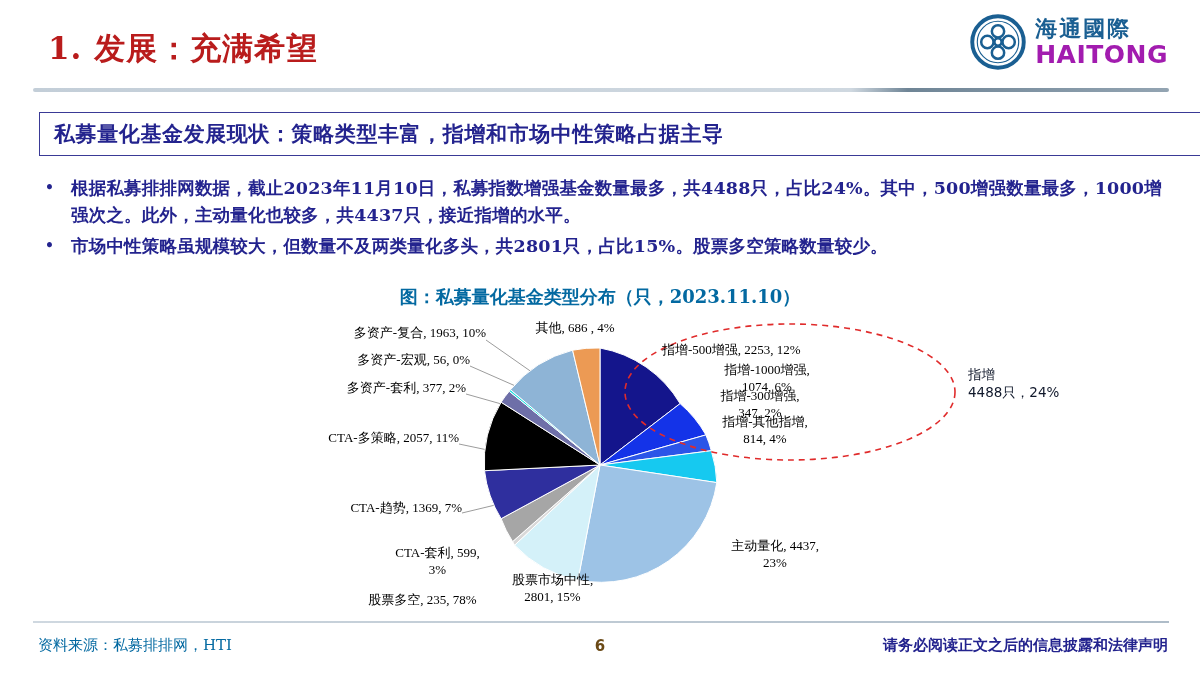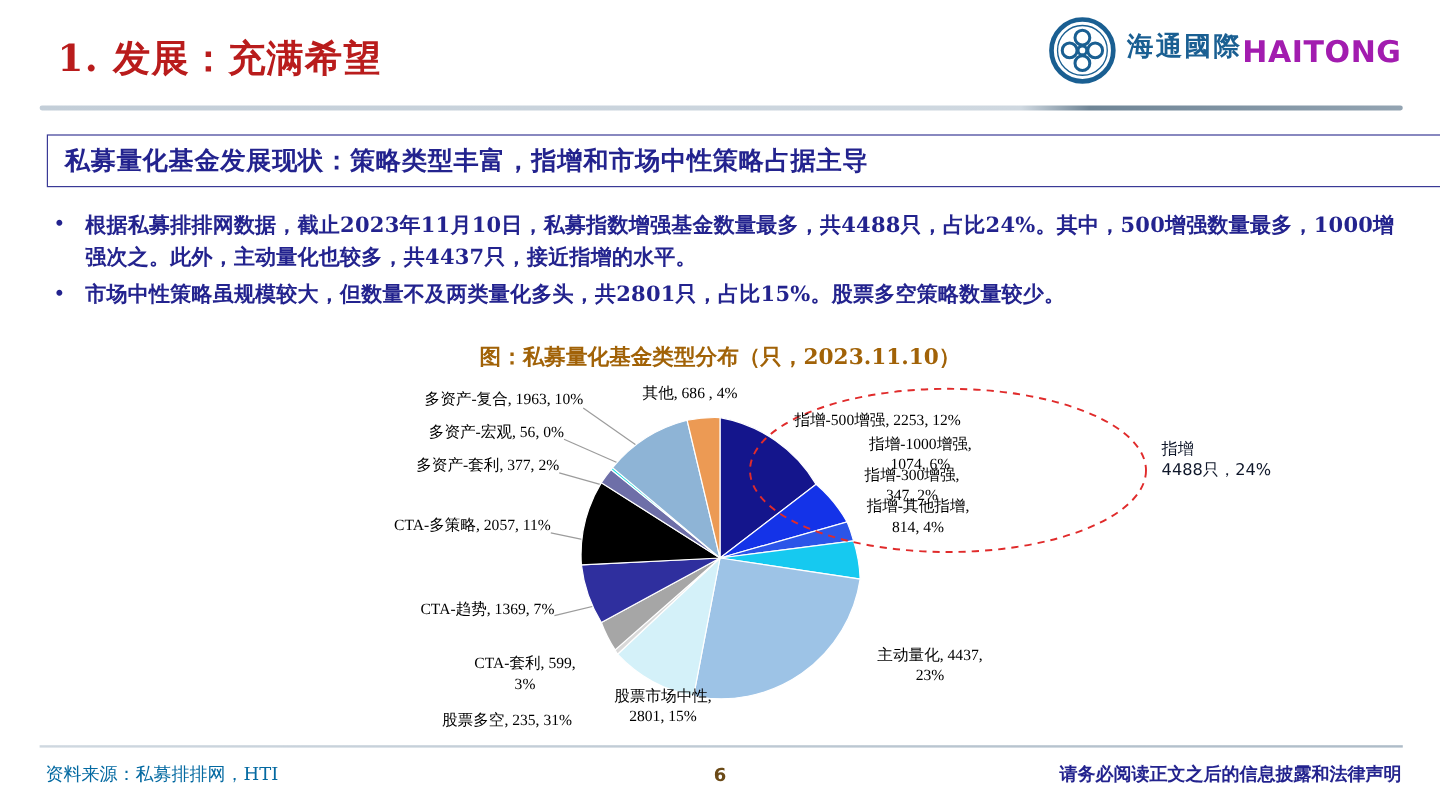--- a/index.html
+++ b/index.html
@@ -22,21 +22,21 @@
   .header-rule{
     position:absolute;left:33px;top:88px;width:1136px;height:4px;
     background:linear-gradient(to right,#c3ced8 0%,#cfd8e0 72%,#6f8596 77%,#93a4b2 100%);
     border-radius:2px;
   }
   .logo{
     position:absolute;right:32px;top:14px;
     display:flex;align-items:center;gap:9px;
   }
   .logo-mark{width:56px;height:56px;flex:none;}
-  .logo-text{display:flex;flex-direction:row;line-height:1;}
+  .logo-text{display:flex;flex-direction:column;line-height:1;}
   .logo-cn{
     font-family:"DejaVu Sans","Liberation Sans",sans-serif;
     font-size:22px;font-weight:bold;color:#1a5f92;letter-spacing:2px;
   }
   .logo-en{
     font-family:"DejaVu Sans","Liberation Sans",sans-serif;
     font-size:25px;font-weight:bold;color:#a21caf;letter-spacing:0.5px;
     margin-top:2px;
   }
 
@@ -64,21 +64,21 @@
   }
   .bullet .dot{
     flex:none;width:26px;text-align:left;font-size:14px;line-height:1.75;color:#23238e;
   }
   .bullet .btxt{flex:1;letter-spacing:0.2px;}
 
   
   .chart-title{
     position:absolute;left:0;right:0;top:285px;text-align:center;
     font-family:"DejaVu Serif","Liberation Serif",serif;
-    font-weight:bold;font-size:18px;color:#a16207;
+    font-weight:bold;font-size:18px;color:#0369a1;
   }
   .chart-area{position:absolute;left:0;top:310px;width:1200px;height:310px;}
   .chart-svg{position:absolute;left:0;top:0;}
 
   .lbl{
     position:absolute;
     font-family:Liberation Serif, serif;
     font-size:13px;color:#000000;white-space:nowrap;line-height:1.28;
   }
   .lbl.r{text-align:right;}
@@ -206,21 +206,21 @@
     <div class="lbl r" style="left:36px;top:15px;width:450px;">多资产-复合, 1963, 10%</div>
     <div class="lbl r" style="left:36px;top:42px;width:434px;">多资产-宏观, 56, 0%</div>
     <div class="lbl r" style="left:36px;top:70px;width:430px;">多资产-套利, 377, 2%</div>
     <div class="lbl r" style="left:36px;top:120px;width:423px;">CTA-多策略, 2057, 11%</div>
     <div class="lbl r" style="left:36px;top:190px;width:426px;">CTA-趋势, 1369, 7%</div>
 
     <div class="lbl c" style="left:330px;top:235px;width:215px;">
       <span>CTA-套利, 599,</span><br>
       <span>3%</span>
     </div>
-    <div class="lbl c" style="left:300px;top:282px;width:245px;">股票多空, 235, 31%</div>
+    <div class="lbl c" style="left:300px;top:282px;width:245px;">股票多空, 235, 78%</div>
 
     <div class="lbl c" style="left:470px;top:262px;width:165px;">
       <span>股票市场中性,</span><br>
       <span>2801, 15%</span>
     </div>
 
     <div class="lbl c" style="left:485px;top:10px;width:180px;">其他, 686 , 4%</div>
 
     <div class="lbl l" style="left:662px;top:32px;">指增-500增强, 2253, 12%</div>
     <div class="lbl c" style="left:662px;top:52px;width:210px;">

